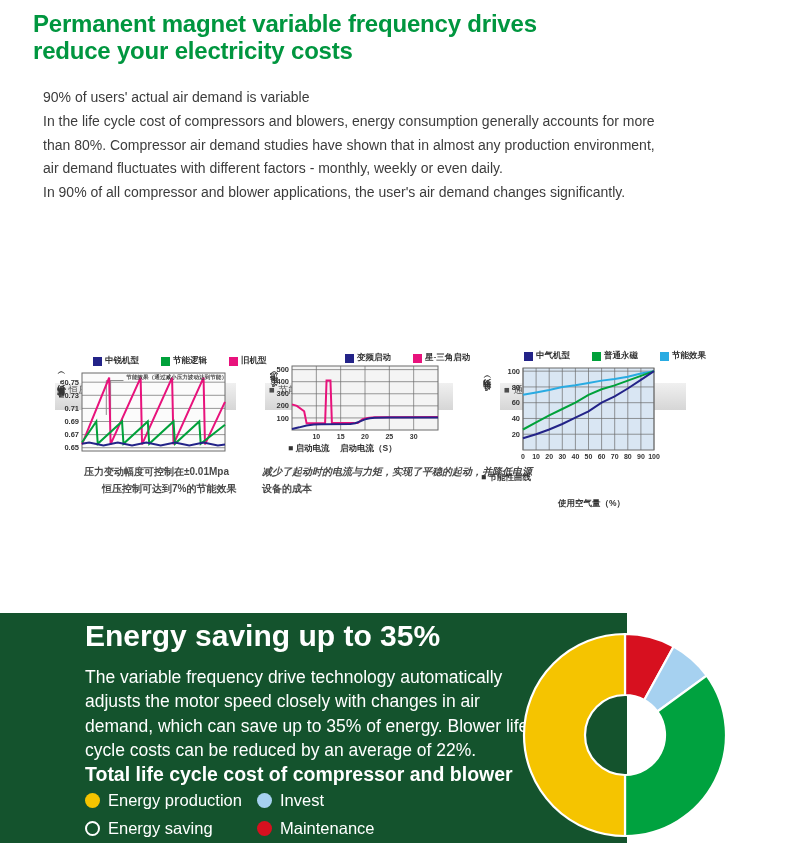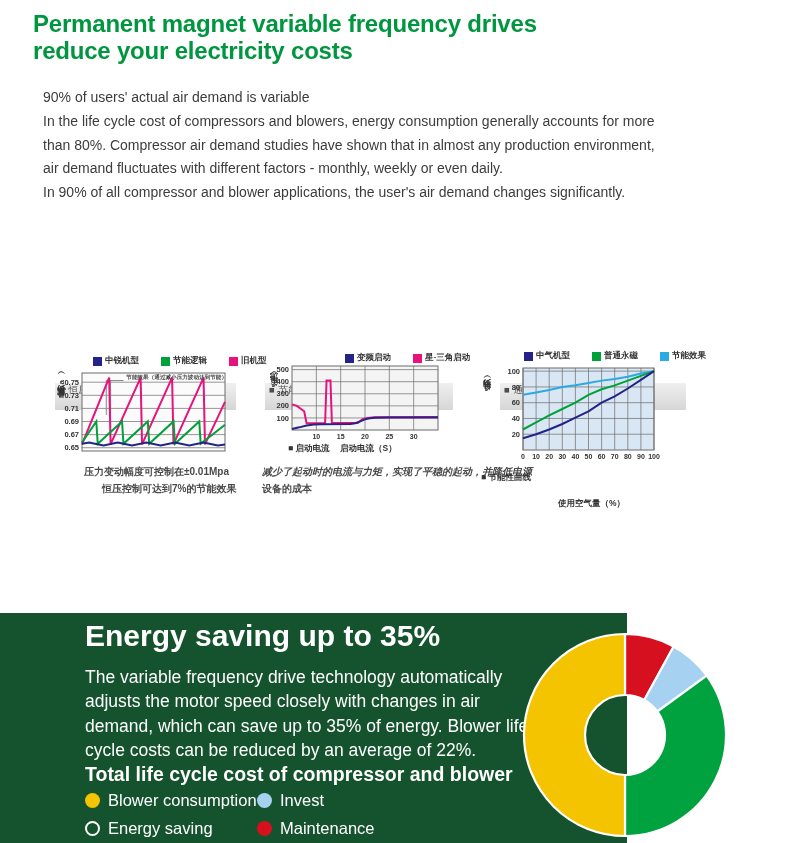--- a/index.html
+++ b/index.html
@@ -190,21 +190,21 @@
   <div class="slab" style="left:481px;top:472px;">■ 节能性曲线</div>
   <div class="slab" style="left:558px;top:498px;">使用空气量（%）</div>
 
   <div class="banner">
     <h2>Energy saving up to 35%</h2>
     <p class="btext">The variable frequency drive technology automatically adjusts the motor speed closely with changes in air demand, which can save up to 35% of energy. Blower life cycle costs can be reduced by an average of 22%.</p>
     <h3>Total life cycle cost of compressor and blower</h3>
     <div class="bleg">
         <div class="lg-item">
           <span class="lg-dot" style="background: rgb(245, 196, 0);"></span>
-          <span>Blower consumption</span>
+          <span>Energy production</span>
         </div>
         <div class="lg-item">
           <span class="lg-dot" style="background: rgb(166, 209, 240);"></span>
           <span>Invest</span>
         </div>
         <div class="lg-item">
           <span class="lg-dot hollow"></span>
           <span>Energy saving</span>
         </div>
         <div class="lg-item">

